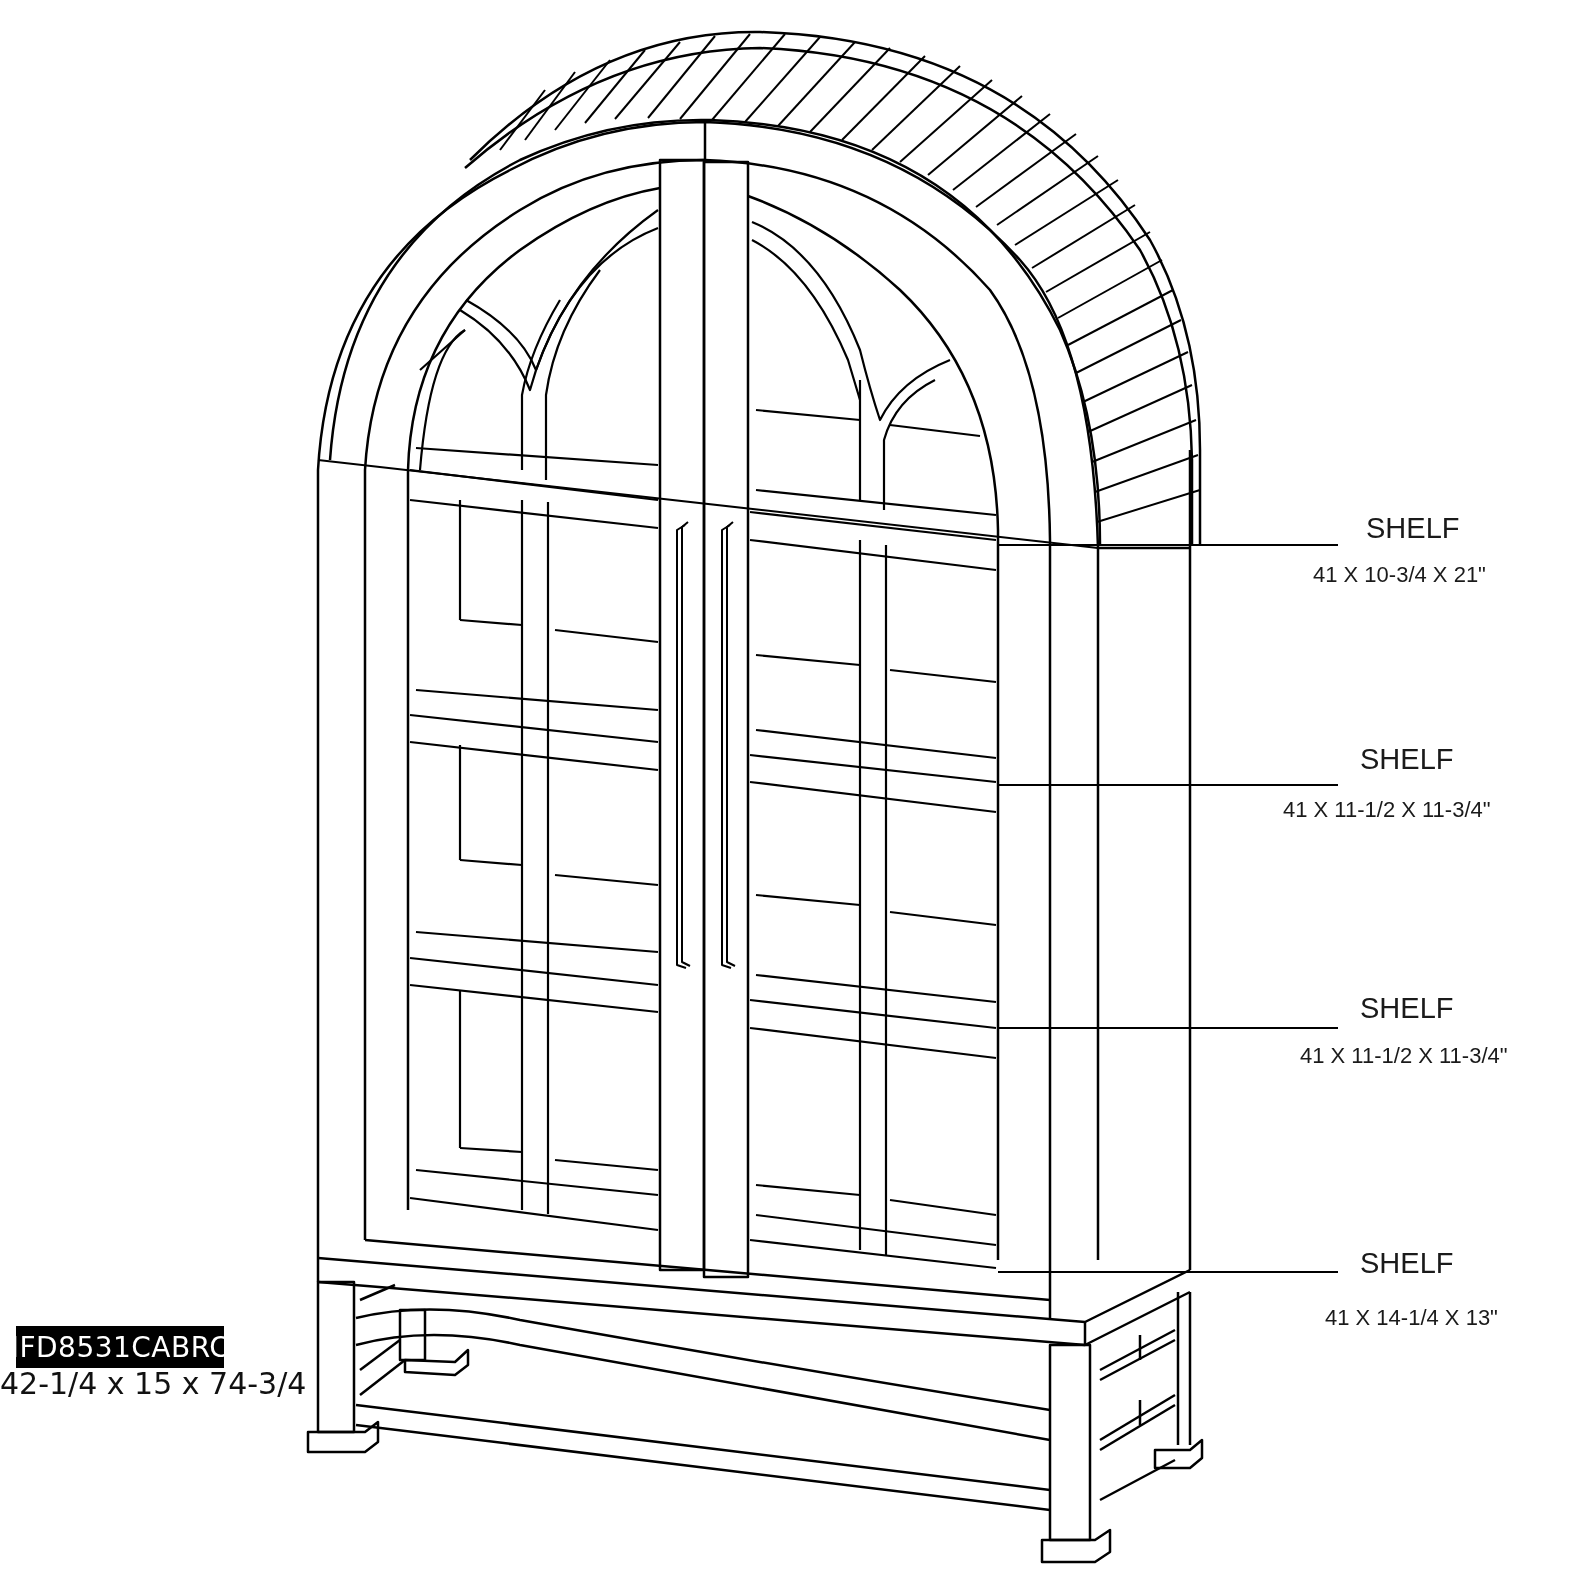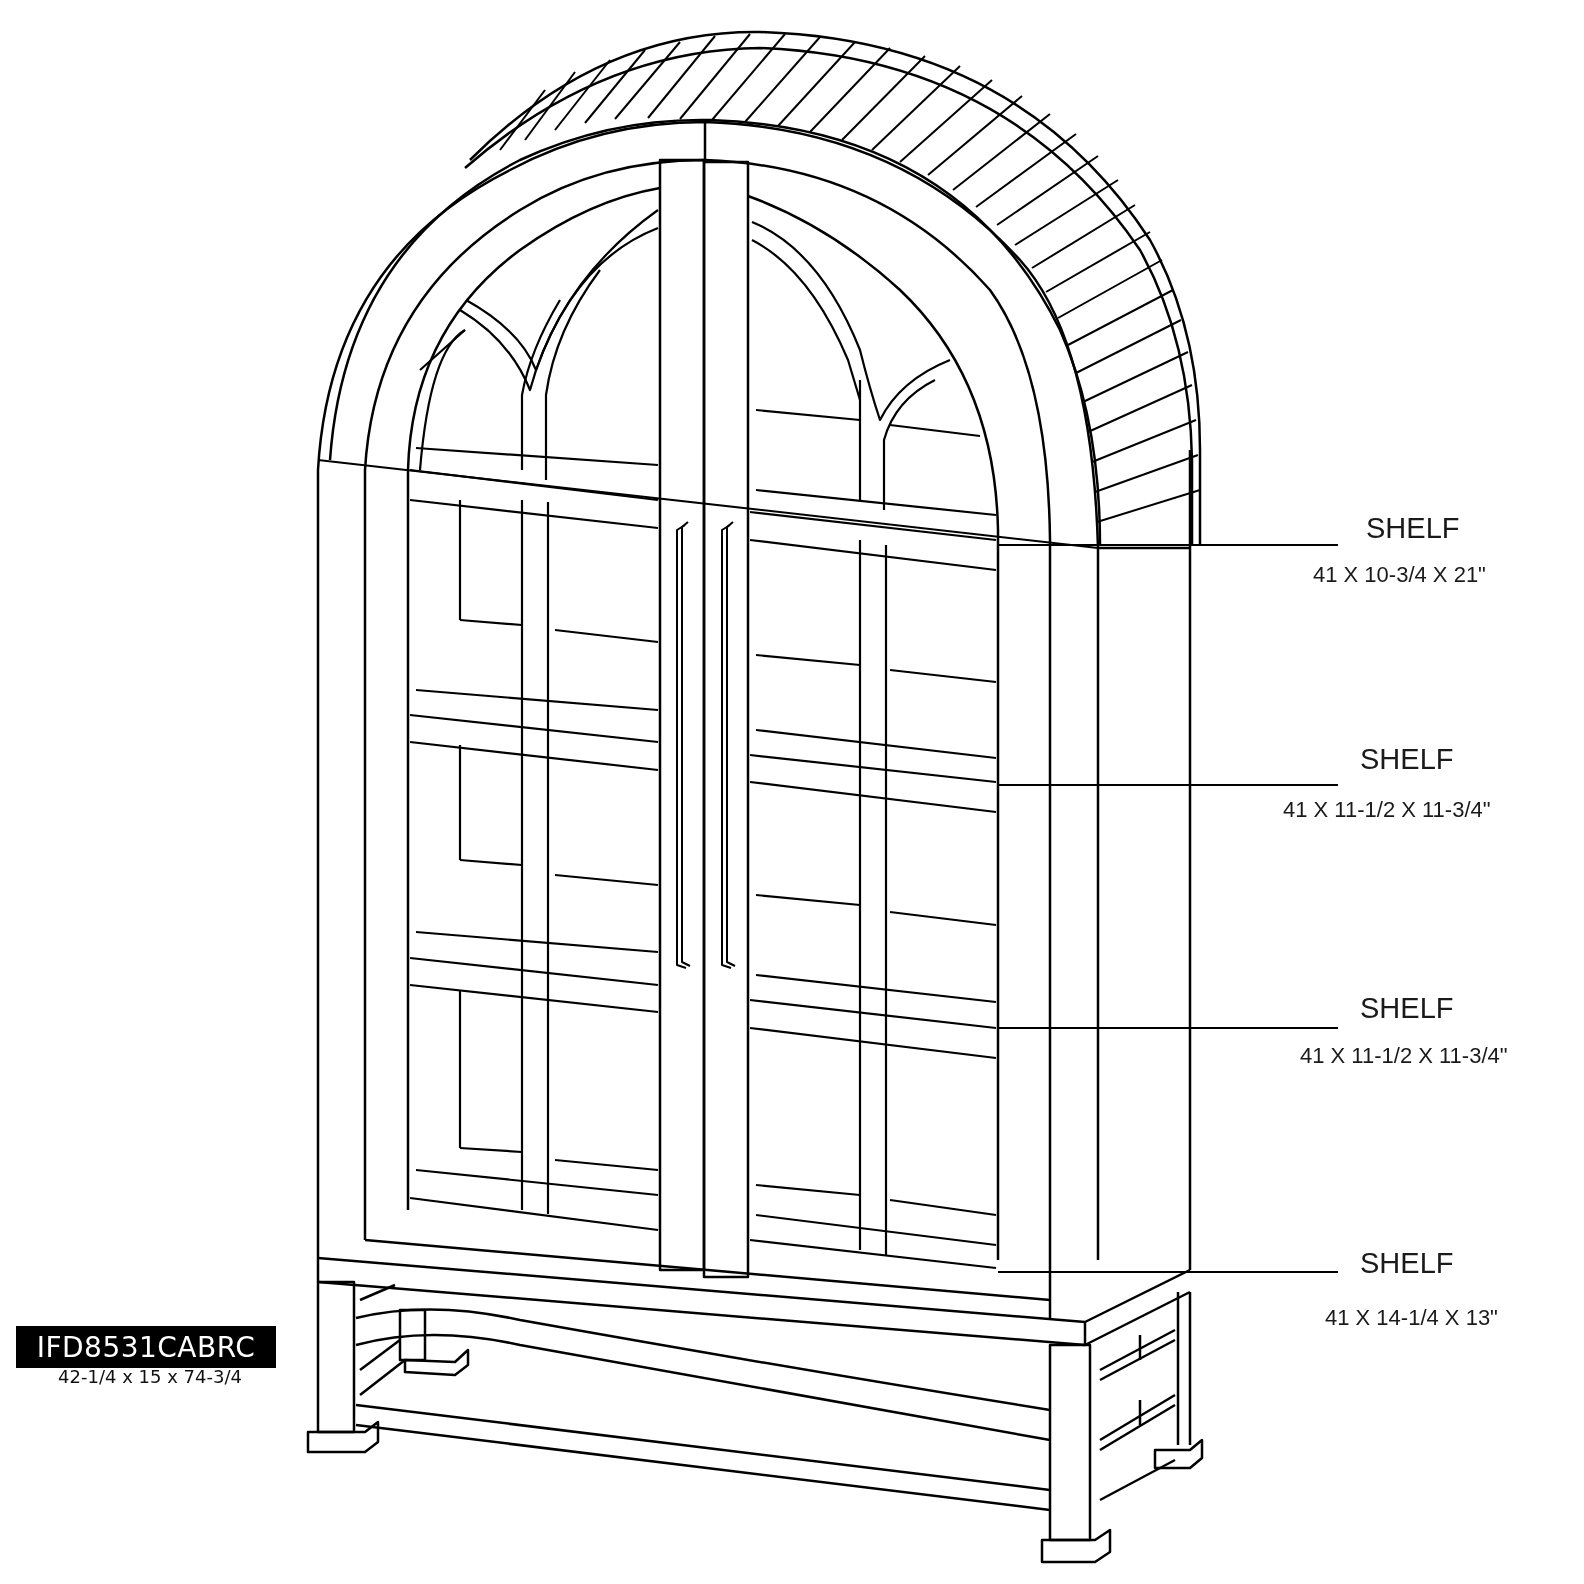--- a/index.html
+++ b/index.html
@@ -1,21 +1,21 @@
 <!DOCTYPE html>
 <html><head>
 <meta charset="utf-8">
 <style>
   html, body { margin:0; padding:0; background:#ffffff; }
   body { width:1584px; height:1584px; position:relative; overflow:hidden; font-family:"Liberation Sans", sans-serif; }
   #drawing { position:absolute; left:0; top:0; width:1584px; height:1584px; }
   .lbl-title { position:absolute; font-family:"Liberation Sans", sans-serif; font-size:29px; color:#1a1a1a; letter-spacing:0px; white-space:nowrap; }
   .lbl-dim { position:absolute; font-family:"Liberation Sans", sans-serif; font-size:22px; color:#1a1a1a; white-space:nowrap; }
-  #product-code { position:absolute; left:16px; top:1326px; width:260px; height:42px; background:#000; color:#fff; font-family:"DejaVu Sans", sans-serif; font-size:28px; font-weight:normal; display:flex; align-items:center; justify-content:center; letter-spacing:0.5px; }
-  #product-dims { position:absolute; left:0px; top:1366px; width:300px; text-align:center; font-family:"DejaVu Sans", sans-serif; font-size:18px; color:#111; white-space:nowrap; }
+  #product-code { position:absolute; left:16px; top:1326px; width:208px; height:42px; background:#000; color:#fff; font-family:"DejaVu Sans", sans-serif; font-size:28px; font-weight:normal; display:flex; align-items:center; justify-content:center; letter-spacing:0.5px; }
+  #product-dims { position:absolute; left:0px; top:1366px; width:300px; text-align:center; font-family:"DejaVu Sans", sans-serif; font-size:30px; color:#111; white-space:nowrap; }
 </style>
 </head>
 <body>
 
 <svg id="drawing" viewBox="0 0 1584 1584" xmlns="http://www.w3.org/2000/svg" fill="none" stroke="#000" stroke-width="2.5" stroke-linejoin="round">
 
   <g>
     <path d="M470 160 Q600 30 760 32 Q1020 40 1150 240 Q1200 330 1200 450 L1200 545"></path>
     <path d="M465 168 Q600 50 760 48 Q1010 58 1140 250 Q1190 340 1192 460 L1192 545"></path>
     <path d="M330 460 Q345 250 520 160 Q610 118 710 120 Q960 128 1060 330 Q1100 420 1100 545"></path>

